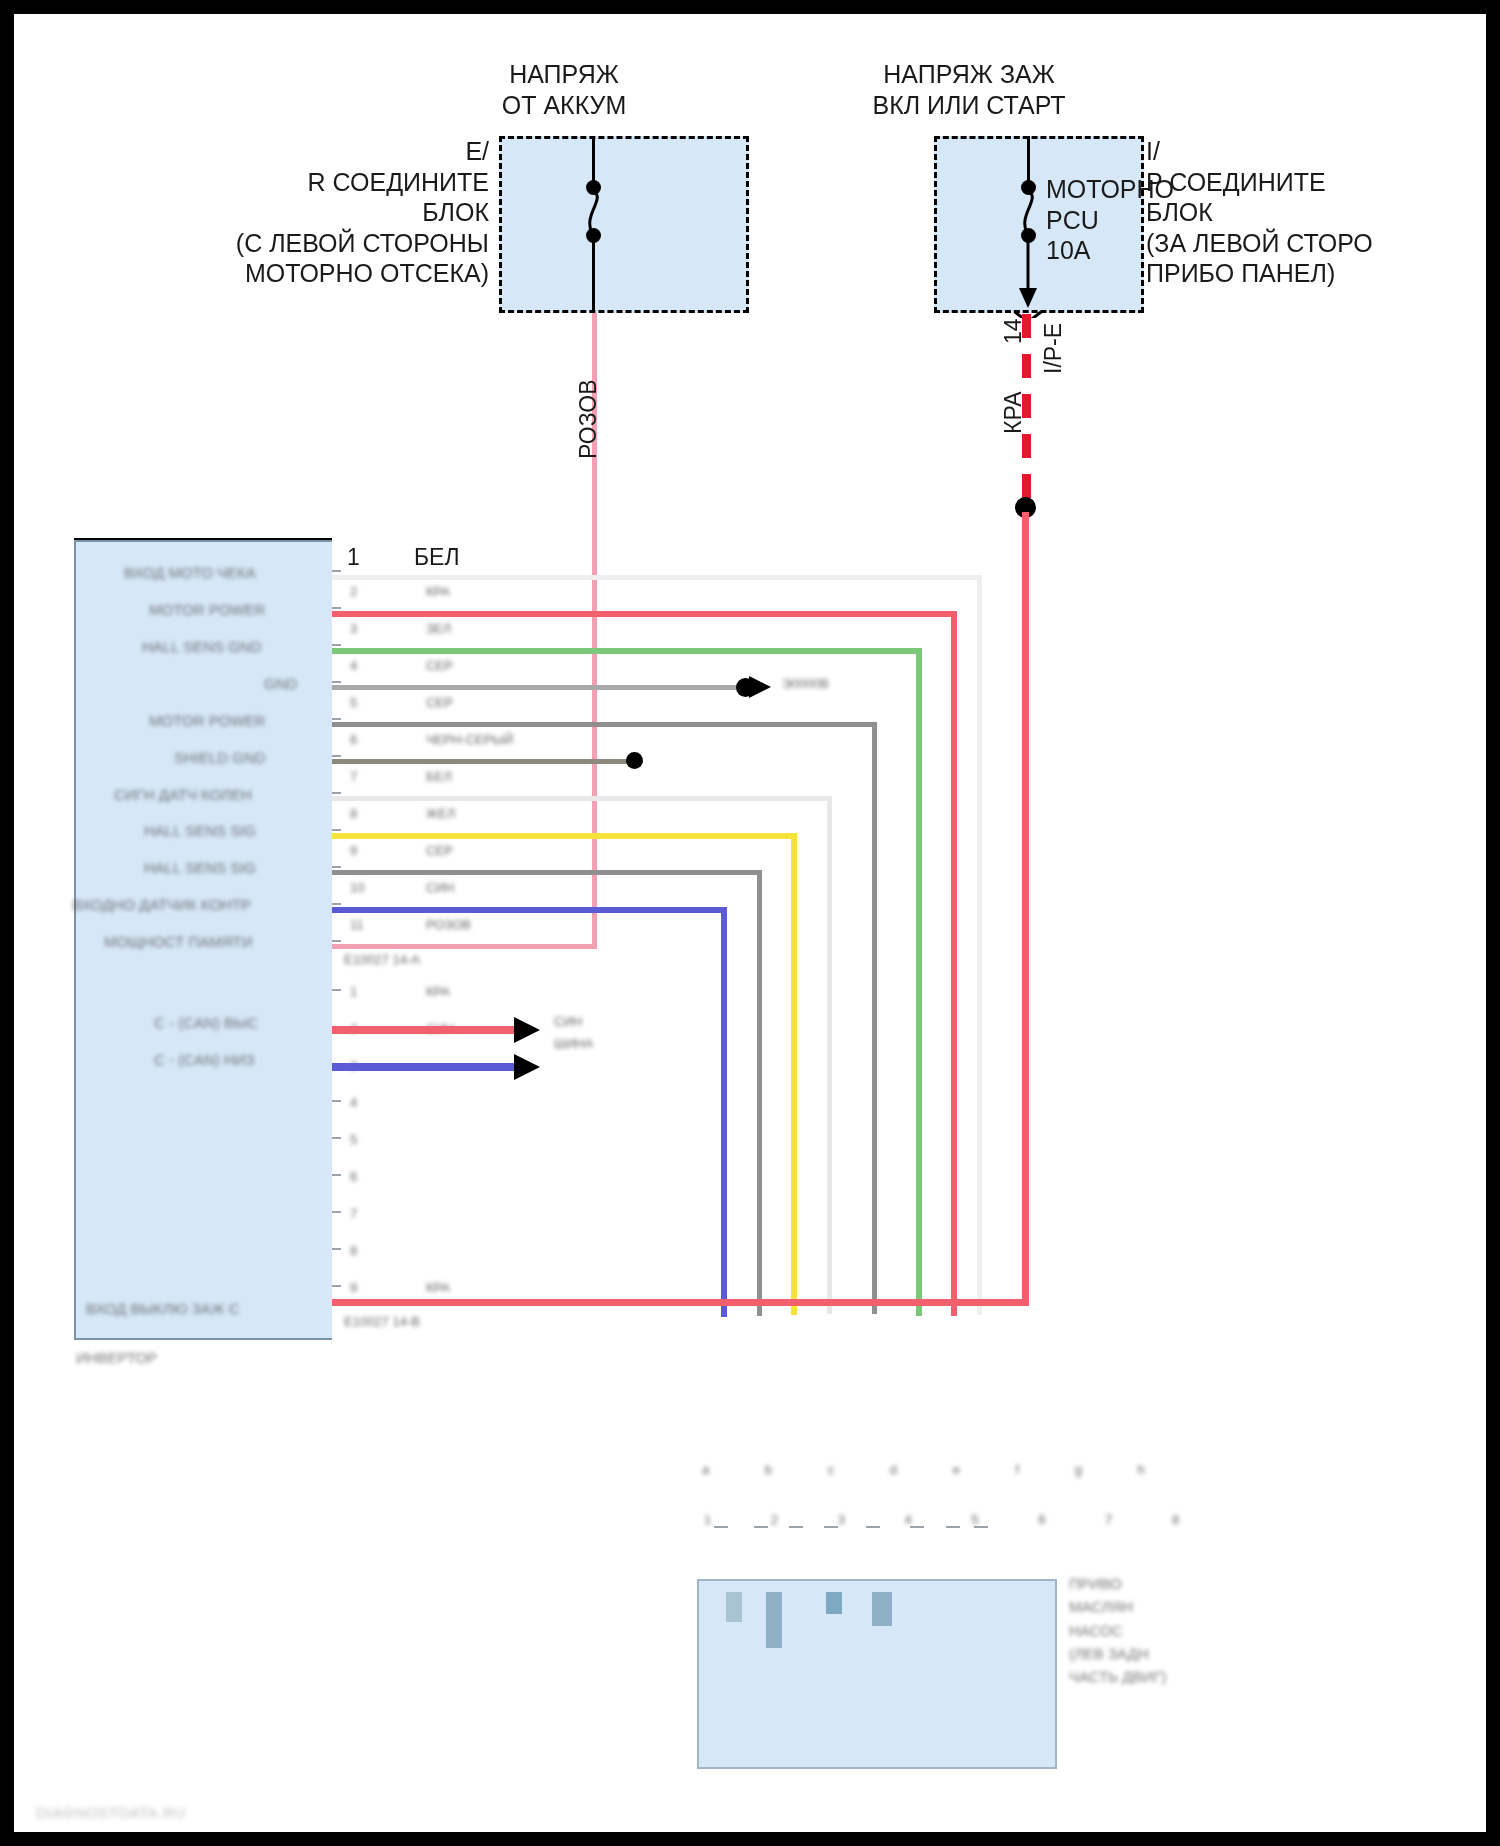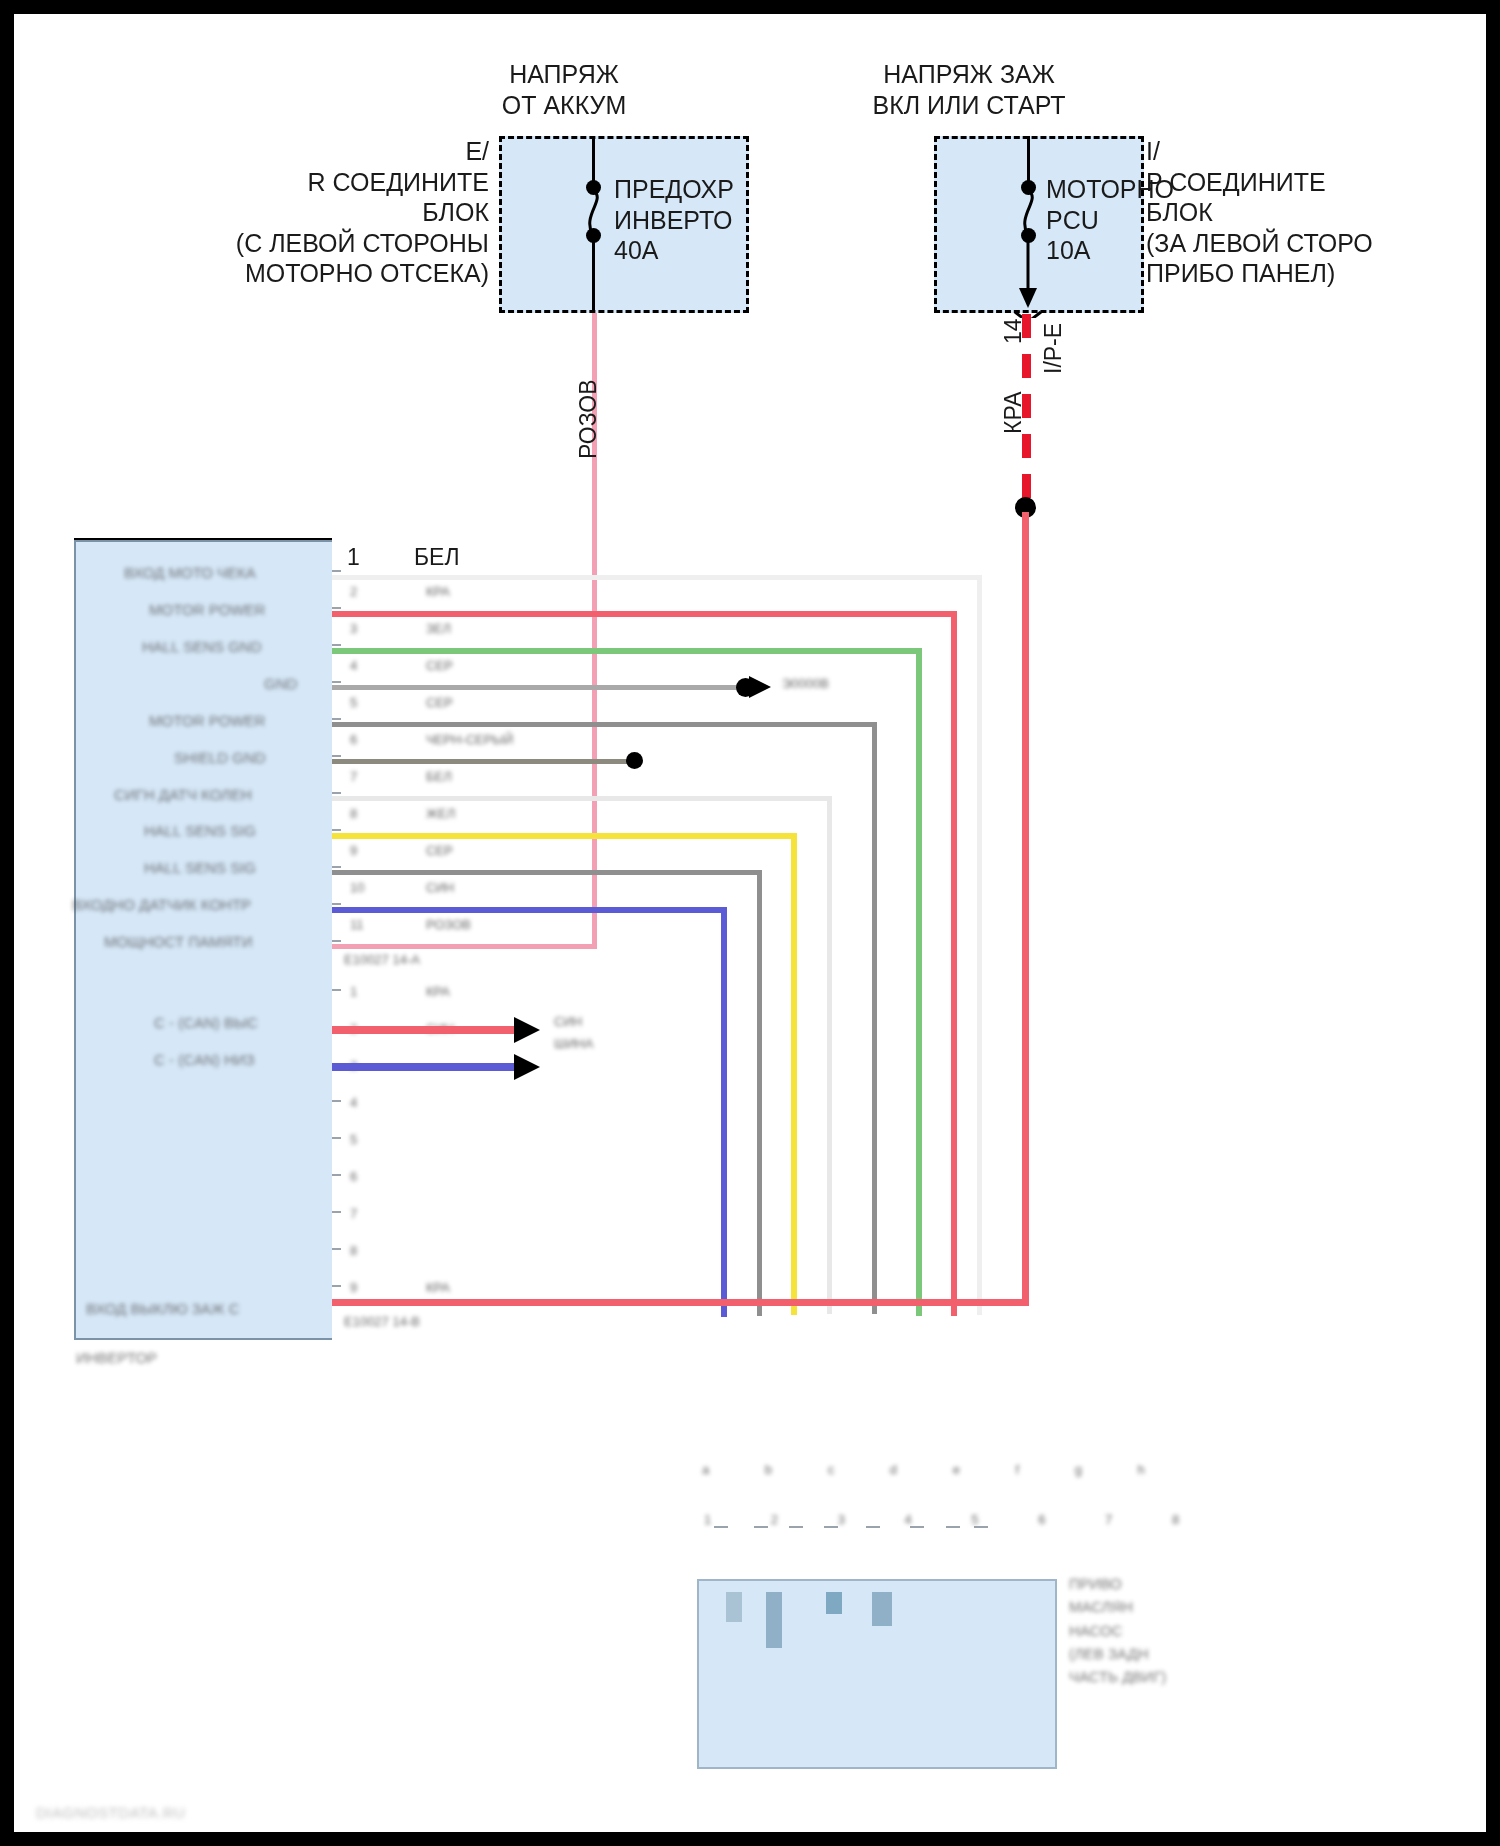--- a/index.html
+++ b/index.html
@@ -84,23 +84,20 @@
 МОТОРНО ОТСЕКА)</div>
 
   <div class="w wv" style="left:578px; top:122px; height:45px; background:#000; width:3px;"></div>
   <div class="dot" style="left:572px; top:166px; width:15px; height:15px;"></div>
   <svg class="fuse-squiggle" style="left:567px; top:176px;" width="28" height="46" viewBox="0 0 28 46">
     <path d="M12 0 C 26 10, 0 24, 12 46" stroke="#000" stroke-width="3" fill="none"></path>
   </svg>
   <div class="dot" style="left:572px; top:214px; width:15px; height:15px;"></div>
   <div class="w wv" style="left:578px; top:228px; height:72px; background:#000; width:3px;"></div>
 
-  <div class="t l big" style="left:600px; top:160px; width:170px;">ПРЕДОХР
-ИНВЕРТО
-40А</div>
 
   <div class="w wv" style="left:578px; top:299px; width:5px; height:632px; background:#f4a0b4;"></div>
   <div class="t vert mid" style="left:560px; top:445px; transform:rotate(-90deg); transform-origin:0 0;">РОЗОВ</div>
 
   <div class="fusebox" style="left:920px; top:122px; width:210px; height:177px;"></div>
 
   <div class="t l big" style="left:1132px; top:122px; width:330px;">I/
 P СОЕДИНИТЕ
 БЛОК
 (ЗА ЛЕВОЙ СТОРО

